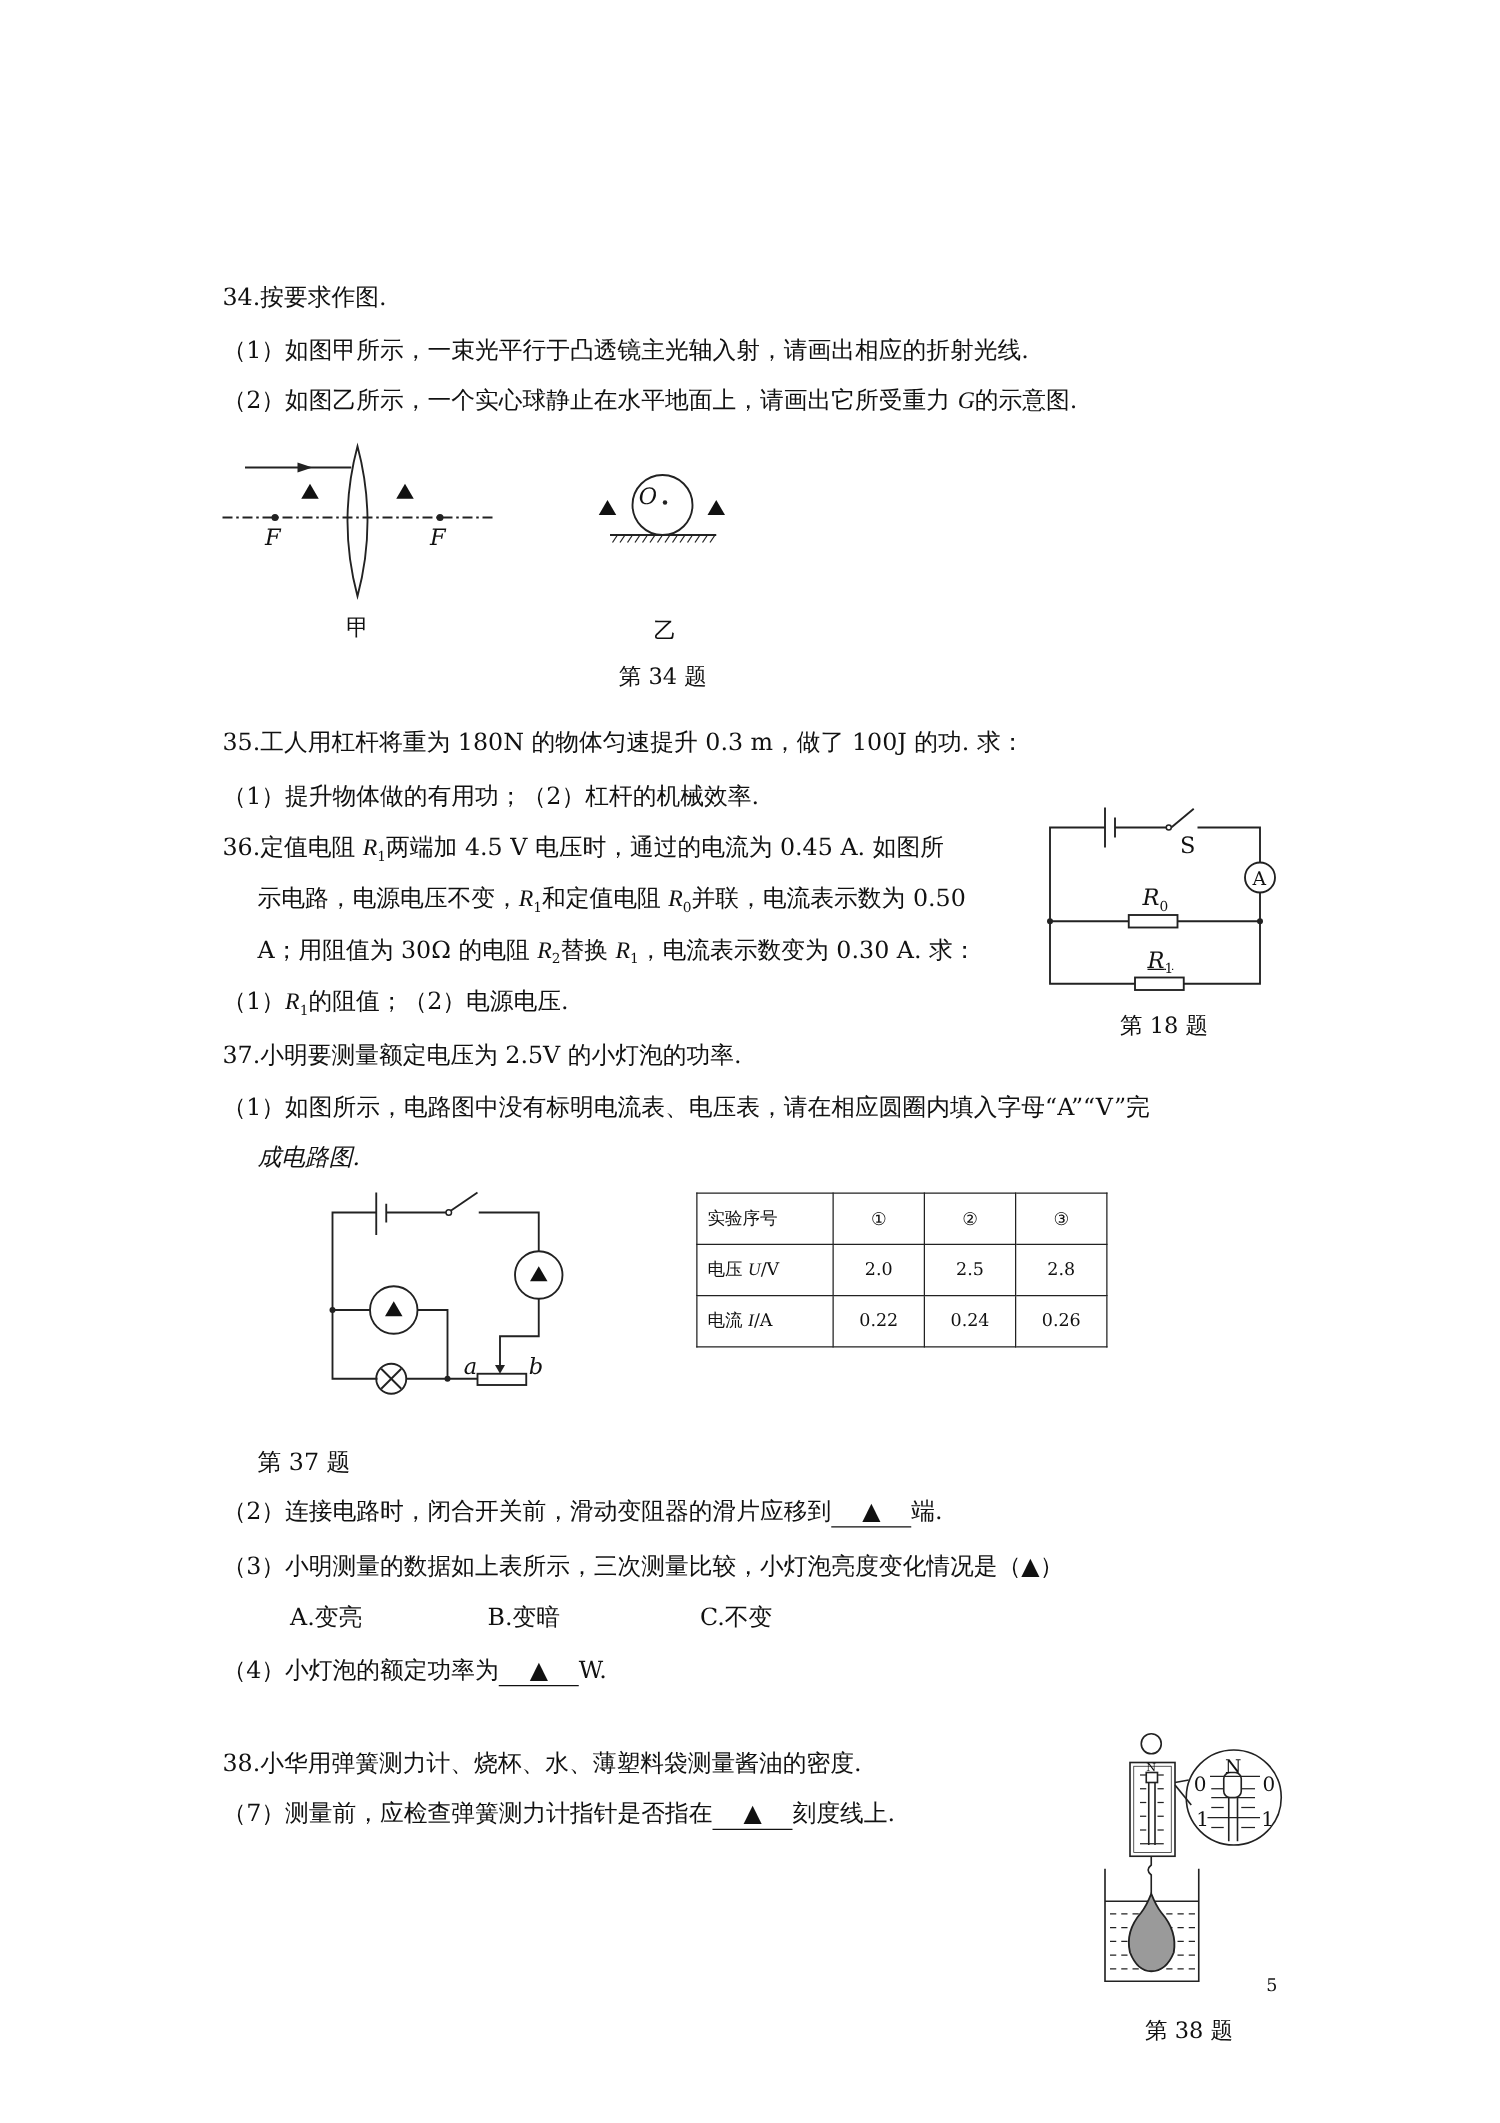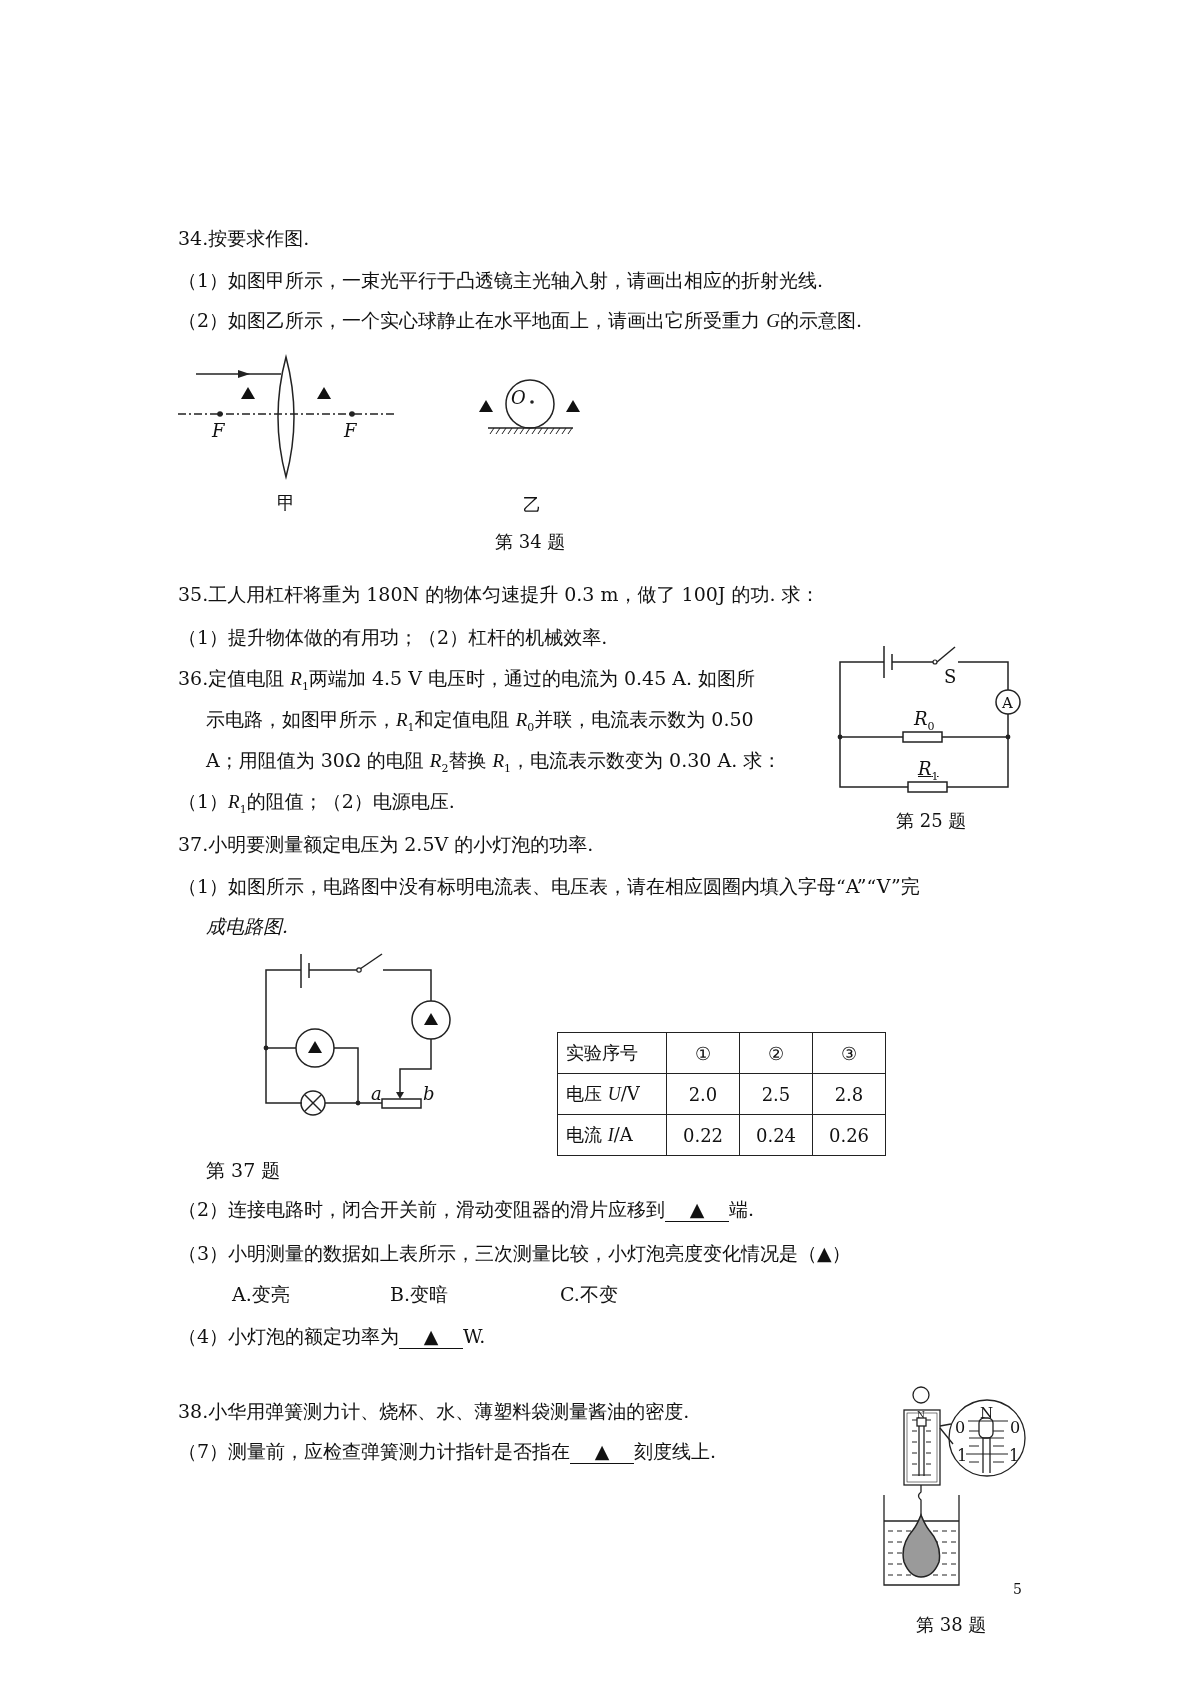--- a/index.html
+++ b/index.html
@@ -4,22 +4,22 @@
 <style>
   html, body { margin: 0; padding: 0; background: #ffffff; }
   body { width: 1200px; height: 1698px; position: relative; overflow: hidden;
          font-family: "DejaVu Serif", "Liberation Serif", serif; color: #111; }
   .line { position: absolute; font-size: 19px; line-height: 24px; white-space: nowrap; }
   .cap { position: absolute; font-size: 18px; line-height: 22px; white-space: nowrap; }
   .blank { display: inline-block; border-bottom: 1.5px solid #111; text-align: center; padding: 0 2px; }
   i.var { font-family: "Liberation Serif", serif; font-style: italic; }
   sub { font-size: 11px; }
   svg { position: absolute; overflow: visible; }
-  table.data { position: absolute; left: 557px; top: 1032px; border-collapse: collapse;
-               font-size: 18px; }
+  table.data { position: absolute; left: 557px; top: 954px; border-collapse: collapse;
+               font-size: 14px; }
   table.data td { border: 1.5px solid #222; height: 40px; text-align: center; padding: 0 8px; }
   table.data td.h { width: 92px; text-align: left; }
   table.data td.c { width: 56px; }
 </style>
 </head>
 <body>
 
 <div class="line" style="left:178px; top:226px;">34.按要求作图.</div>
 <div class="line" style="left:178px; top:268px;">（1）如图甲所示，一束光平行于凸透镜主光轴入射，请画出相应的折射光线.</div>
 <div class="line" style="left:178px; top:308px;"><span>（2）如图乙所示，一个实心球静止在水平地面上，请画出它所受重力 </span><i class="var">G</i><span>的示意图.</span></div>
@@ -60,21 +60,21 @@
 <div class="cap" style="left:344px; top:420px; font-style:italic;">F</div>
 <div class="cap" style="left:511px; top:387px; font-style:italic;">O</div>
 <div class="cap" style="left:277px; top:492px;">甲</div>
 <div class="cap" style="left:523px; top:494px;">乙</div>
 <div class="cap" style="left:495px; top:531px;">第 34 题</div>
 
 <div class="line" style="left:178px; top:582px;">35.工人用杠杆将重为 180N 的物体匀速提升 0.3 m，做了 100J 的功. 求：</div>
 <div class="line" style="left:178px; top:625px;">（1）提升物体做的有用功；（2）杠杆的机械效率.</div>
 
 <div class="line" style="left:178px; top:666px;"><span>36.定值电阻 </span><i class="var">R</i><sub>1</sub><span>两端加 4.5 V 电压时，通过的电流为 0.45 A. 如图所</span></div>
-<div class="line" style="left:206px; top:707px;"><span>示电路，如图甲所示，</span><i class="var">R</i><sub>1</sub><span>和定值电阻 </span><i class="var">R</i><sub>0</sub><span>并联，电流表示数为 0.50</span></div>
+<div class="line" style="left:206px; top:707px;"><span>示电路，电源电压不变，</span><i class="var">R</i><sub>1</sub><span>和定值电阻 </span><i class="var">R</i><sub>0</sub><span>并联，电流表示数为 0.50</span></div>
 <div class="line" style="left:206px; top:748px;"><span>A；用阻值为 30Ω 的电阻 </span><i class="var">R</i><sub>2</sub><span>替换 </span><i class="var">R</i><sub>1</sub><span>，电流表示数变为 0.30 A. 求：</span></div>
 <div class="line" style="left:178px; top:789px;"><span>（1）</span><i class="var">R</i><sub>1</sub><span>的阻值；（2）电源电压.</span></div>
 
 <svg style="left:0; top:0;" width="1200" height="900">
   <g stroke="#222" stroke-width="1.5" fill="none">
     <polyline points="884,662 840,662 840,787 908,787"></polyline>
     <line x1="892" y1="662" x2="937" y2="662"></line>
     <line x1="884" y1="646" x2="884" y2="678"></line>
     <line x1="892" y1="654" x2="892" y2="670"></line>
     <line x1="937" y1="662" x2="955" y2="647"></line>
@@ -87,21 +87,21 @@
     <rect x="908" y="782" width="39" height="10"></rect>
   </g>
   <circle cx="935" cy="662" r="2" fill="#fff" stroke="#222" stroke-width="1.2"></circle>
   <circle cx="840" cy="737" r="2.4" fill="#222"></circle>
   <circle cx="1008" cy="737" r="2.4" fill="#222"></circle>
 </svg>
 <div class="cap" style="left:944px; top:666px; font-size:18px;">S</div>
 <div class="cap" style="left:1002px; top:692px; font-size:15px;">A</div>
 <div class="cap" style="left:914px; top:708px; font-style:italic;"><span>R</span><sub style="font-style:normal">0</sub></div>
 <div class="cap" style="left:918px; top:758px; font-style:italic;text-decoration:underline;"><span>R</span><sub style="font-style:normal">1</sub></div>
-<div class="cap" style="left:896px; top:810px;">第 25 题</div>
+<div class="cap" style="left:896px; top:810px;">第 18 题</div>
 
 <div class="line" style="left:178px; top:832px;">37.小明要测量额定电压为 2.5V 的小灯泡的功率.</div>
 <div class="line" style="left:178px; top:874px;">（1）如图所示，电路图中没有标明电流表、电压表，请在相应圆圈内填入字母“A”“V”完</div>
 <div class="line" style="left:206px; top:914px;font-style:italic;">成电路图.</div>
 
 <svg style="left:0; top:0;" width="1200" height="1200">
   <g stroke="#222" stroke-width="1.5" fill="none">
     <polyline points="301,970 266,970 266,1103 302,1103"></polyline>
     <line x1="301" y1="954" x2="301" y2="988"></line>
     <line x1="309" y1="963" x2="309" y2="978"></line>

